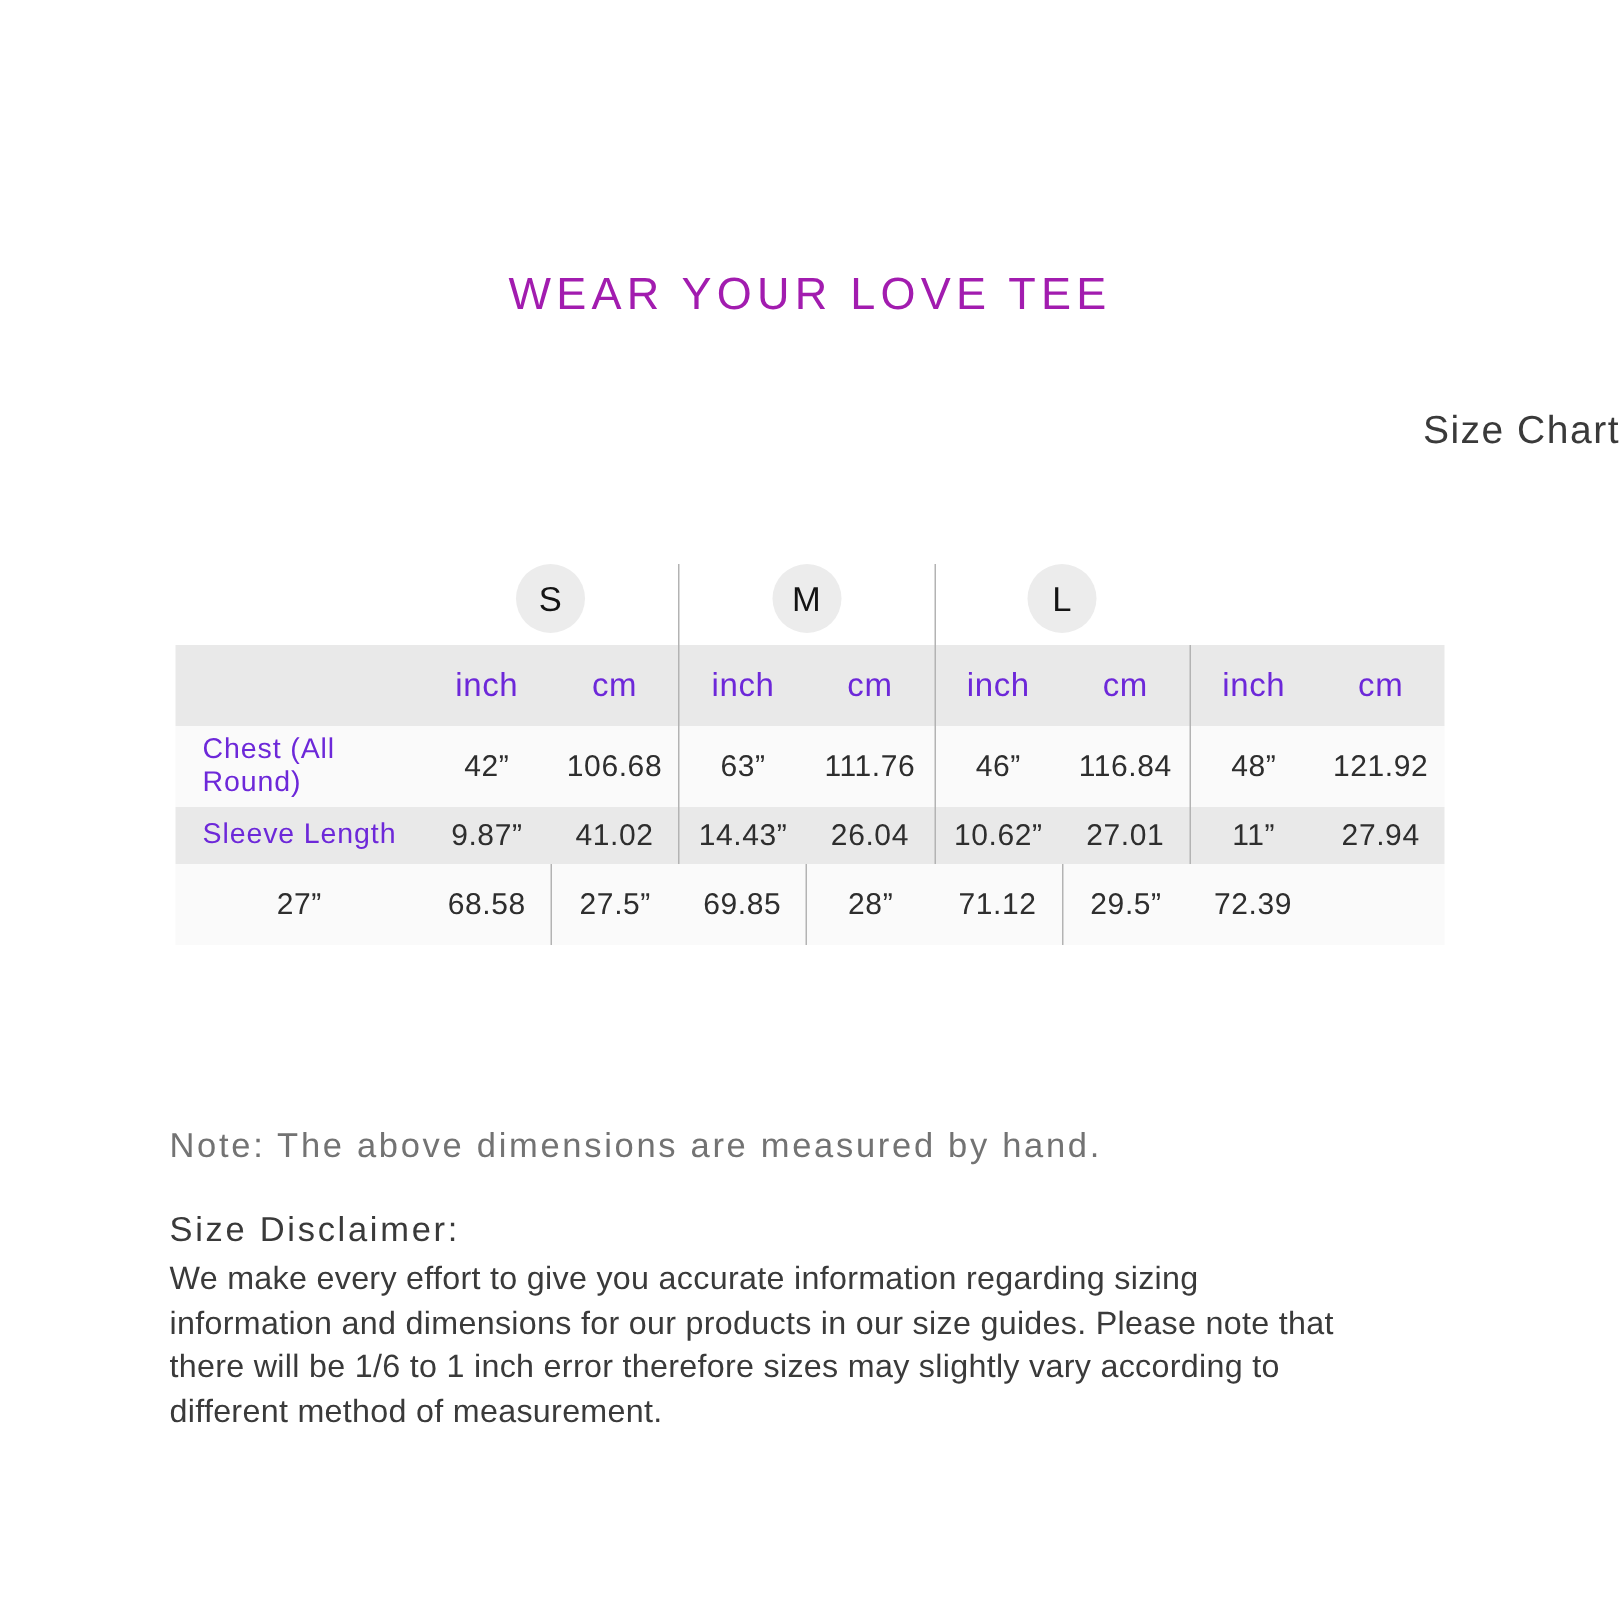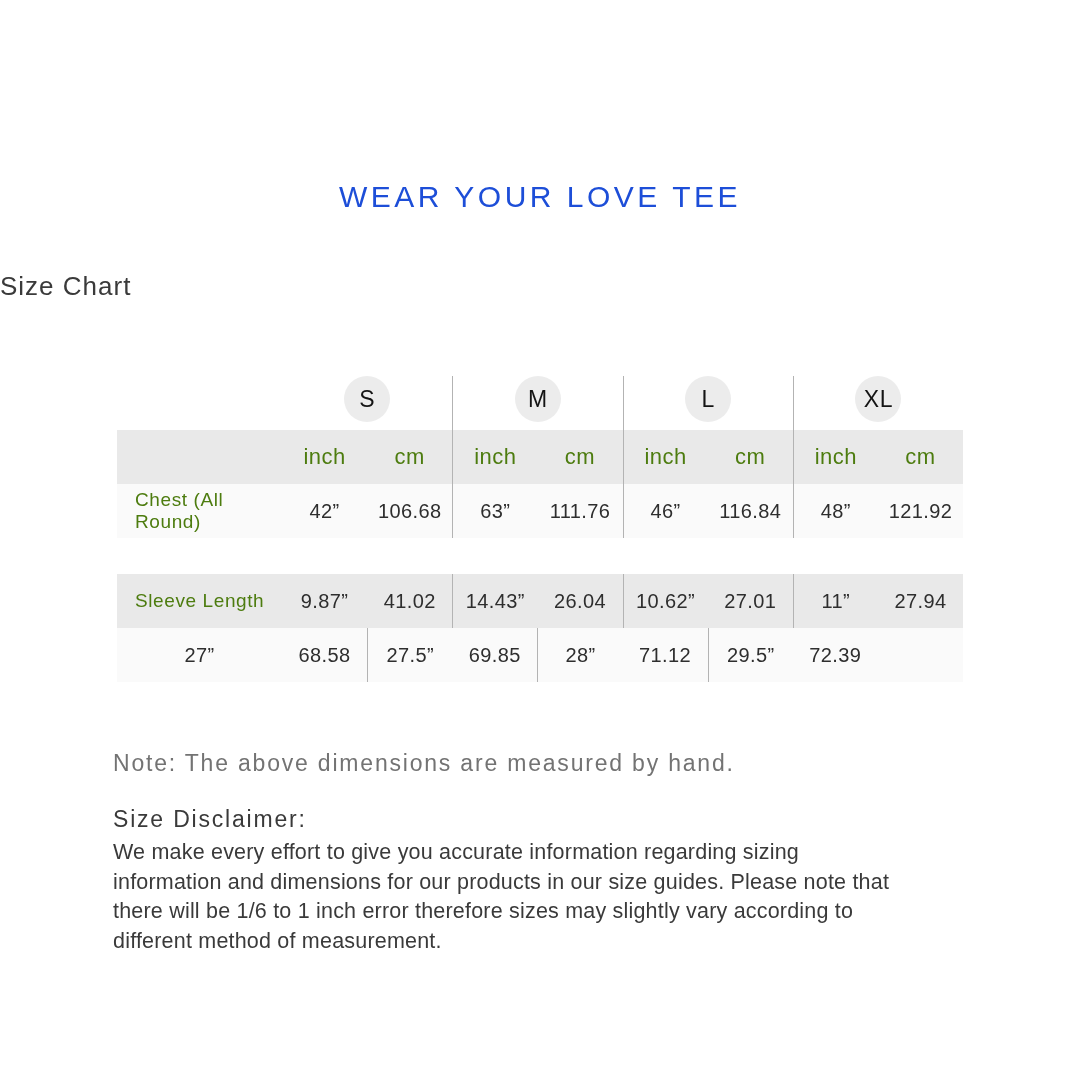--- a/index.html
+++ b/index.html
@@ -7,44 +7,44 @@
   body {
     width: 1080px; height: 1080px;
     font-family: "Liberation Sans", "DejaVu Sans", sans-serif;
     color: #2e2e2e;
   }
   .page { position: relative; width: 1080px; height: 1080px; background: #ffffff; overflow: hidden; }
 
   .title {
     position: absolute; top: 180px; left: 0; width: 100%;
     text-align: center; font-size: 30px; font-weight: 400;
-    letter-spacing: 3.5px; color: #1d4ed8;
+    letter-spacing: 3.5px; color: #a21caf;
   }
   .subtitle {
     position: absolute; top: 271px; left: 0; width: 100%;
-    text-align: left; font-size: 26px; font-weight: 400;
+    text-align: right; font-size: 26px; font-weight: 400;
     letter-spacing: 1px; color: #3a3a3a;
   }
 
   .size-table { position: absolute; top: 376px; left: 117px; width: 846px; }
   .trow { display: grid; grid-template-columns: 165px repeat(8, 1fr); }
   .circle-row { height: 54px; }
   .header-row { height: 54px; background: #e9e9e9; }
   .row-light  { height: 54px; background: #fafafa; }
-  .row-gray   { height: 54px; background: #e9e9e9; margin-top: 36px; }
+  .row-gray   { height: 38px; background: #e9e9e9; }
 
   .cell {
     display: flex; align-items: center; justify-content: center;
     font-size: 20px; letter-spacing: 0.4px; color: #2e2e2e;
   }
   .label-cell {
     justify-content: flex-start; padding-left: 18px;
-    font-size: 19px; letter-spacing: 0.6px; color: #4d7c0f;
+    font-size: 19px; letter-spacing: 0.6px; color: #6d28d9;
   }
-  .unit { font-size: 22px; color: #4d7c0f; letter-spacing: 0.4px; }
+  .unit { font-size: 22px; color: #6d28d9; letter-spacing: 0.4px; }
   .div-left { border-left: 1px solid #b3b3b3; }
 
   .circle-row .group {
     grid-column: span 2;
     display: flex; align-items: flex-end; justify-content: center;
   }
   .badge {
     width: 46px; height: 46px; border-radius: 50%;
     background: #ececec; margin-bottom: 8px;
     display: flex; align-items: center; justify-content: center;
@@ -78,23 +78,20 @@
     <div class="trow circle-row">
       <div class="cell"></div>
       <div class="group">
         <div class="badge">S</div>
       </div>
       <div class="group div-left">
         <div class="badge">M</div>
       </div>
       <div class="group div-left">
         <div class="badge">L</div>
-      </div>
-      <div class="group div-left">
-        <div class="badge">XL</div>
       </div>
     </div>
 
     <div class="trow header-row">
       <div class="cell label-cell"></div>
       <div class="cell unit">inch</div>
       <div class="cell unit">cm</div>
       <div class="cell unit div-left">inch</div>
       <div class="cell unit">cm</div>
       <div class="cell unit div-left">inch</div>

